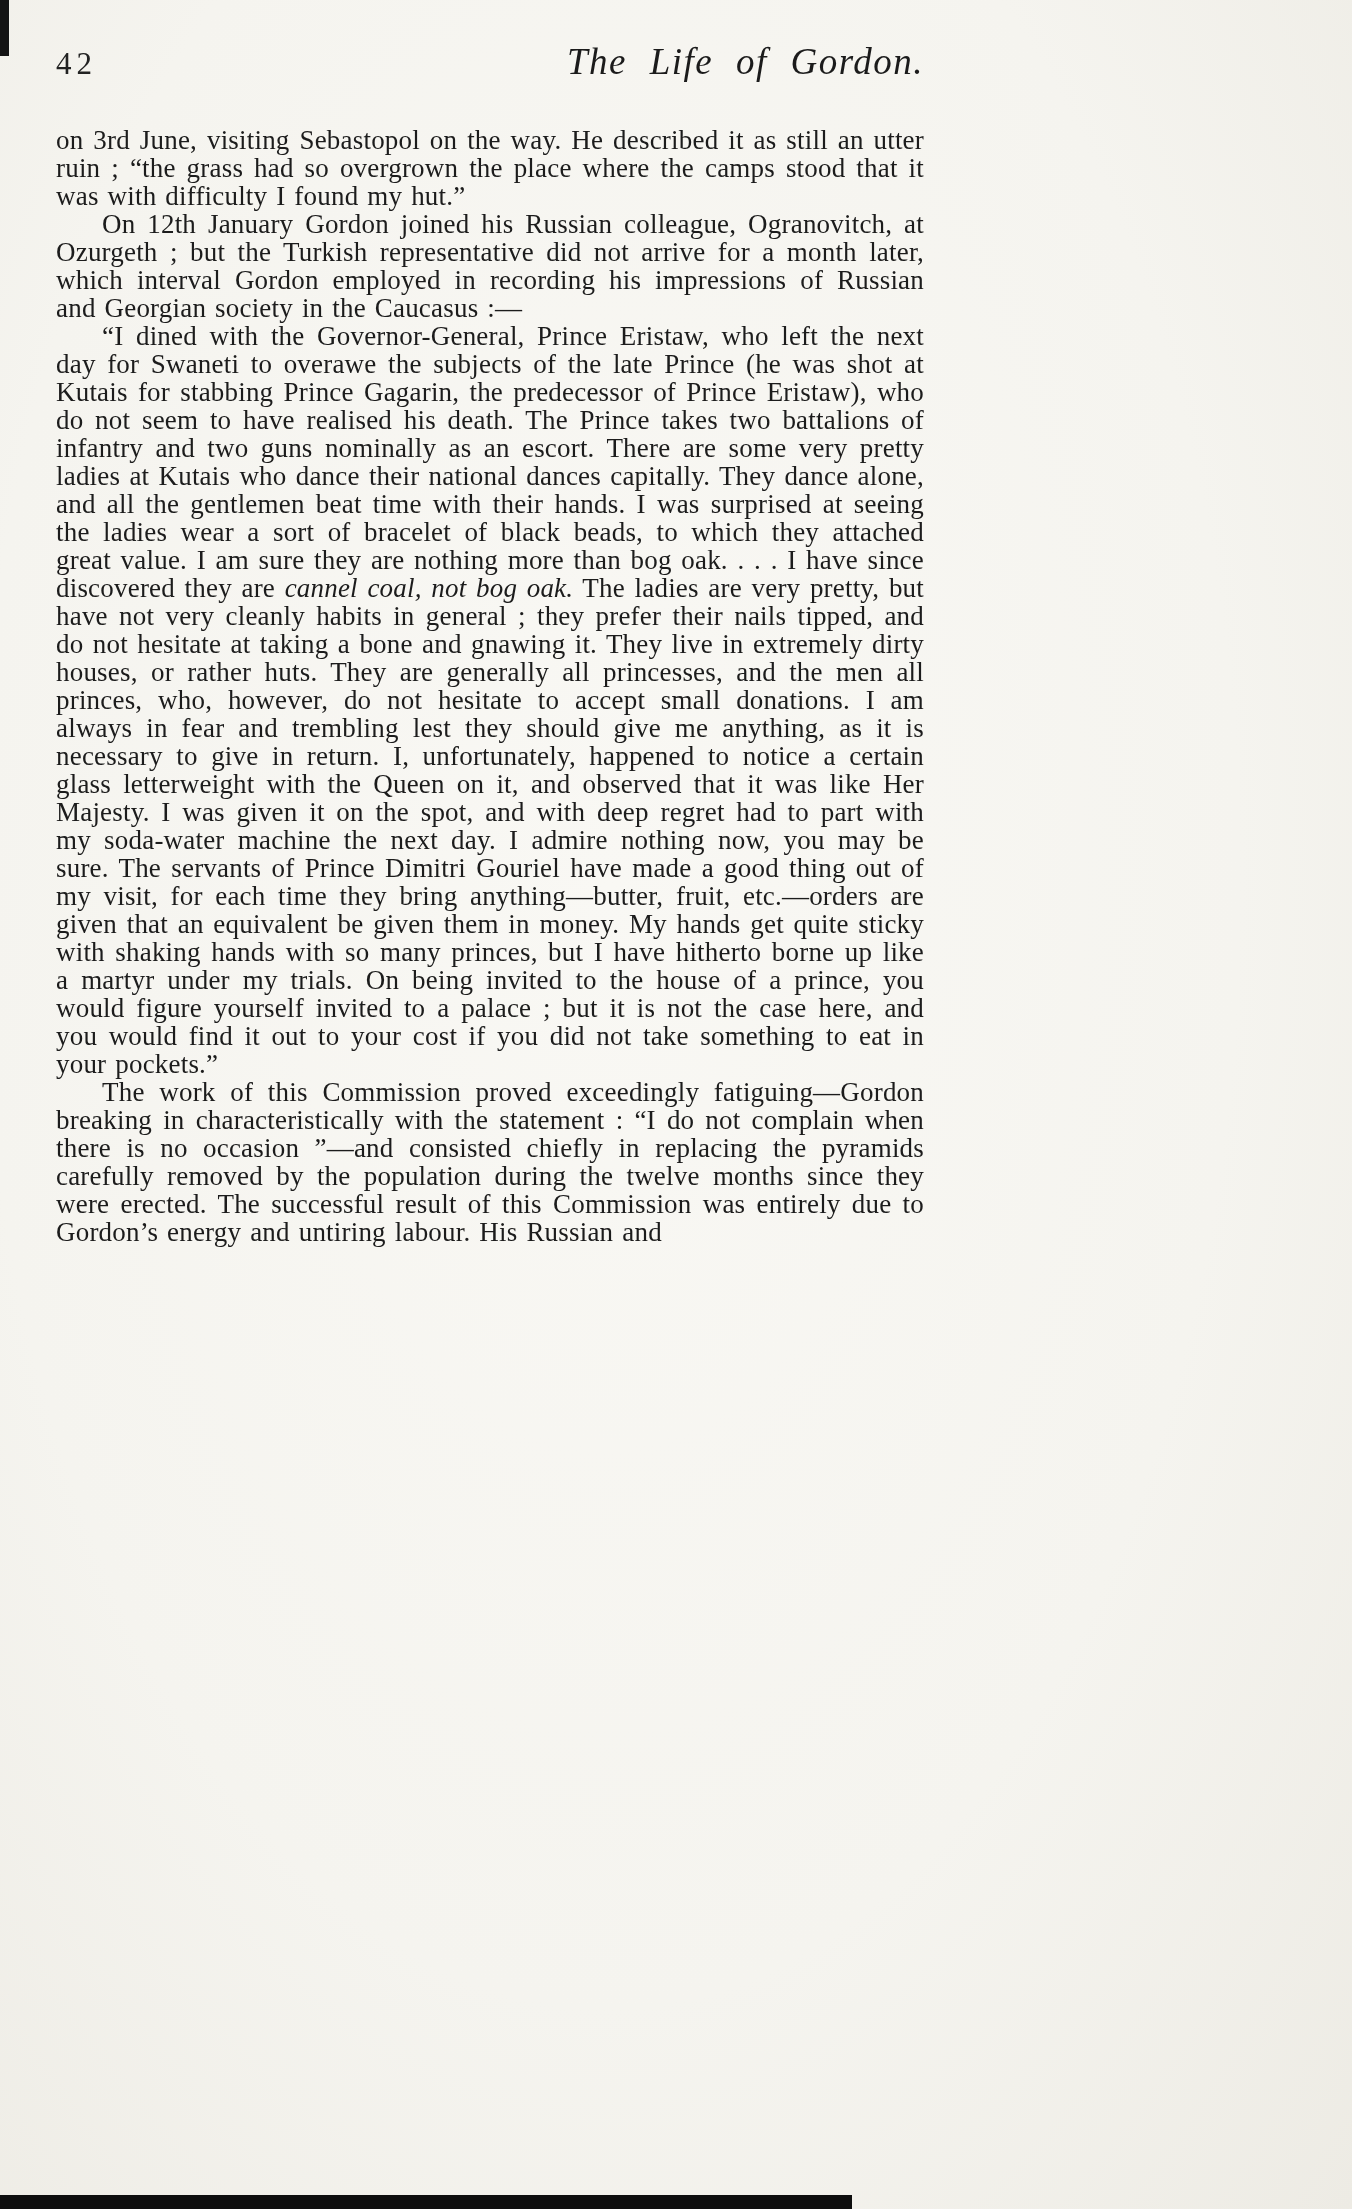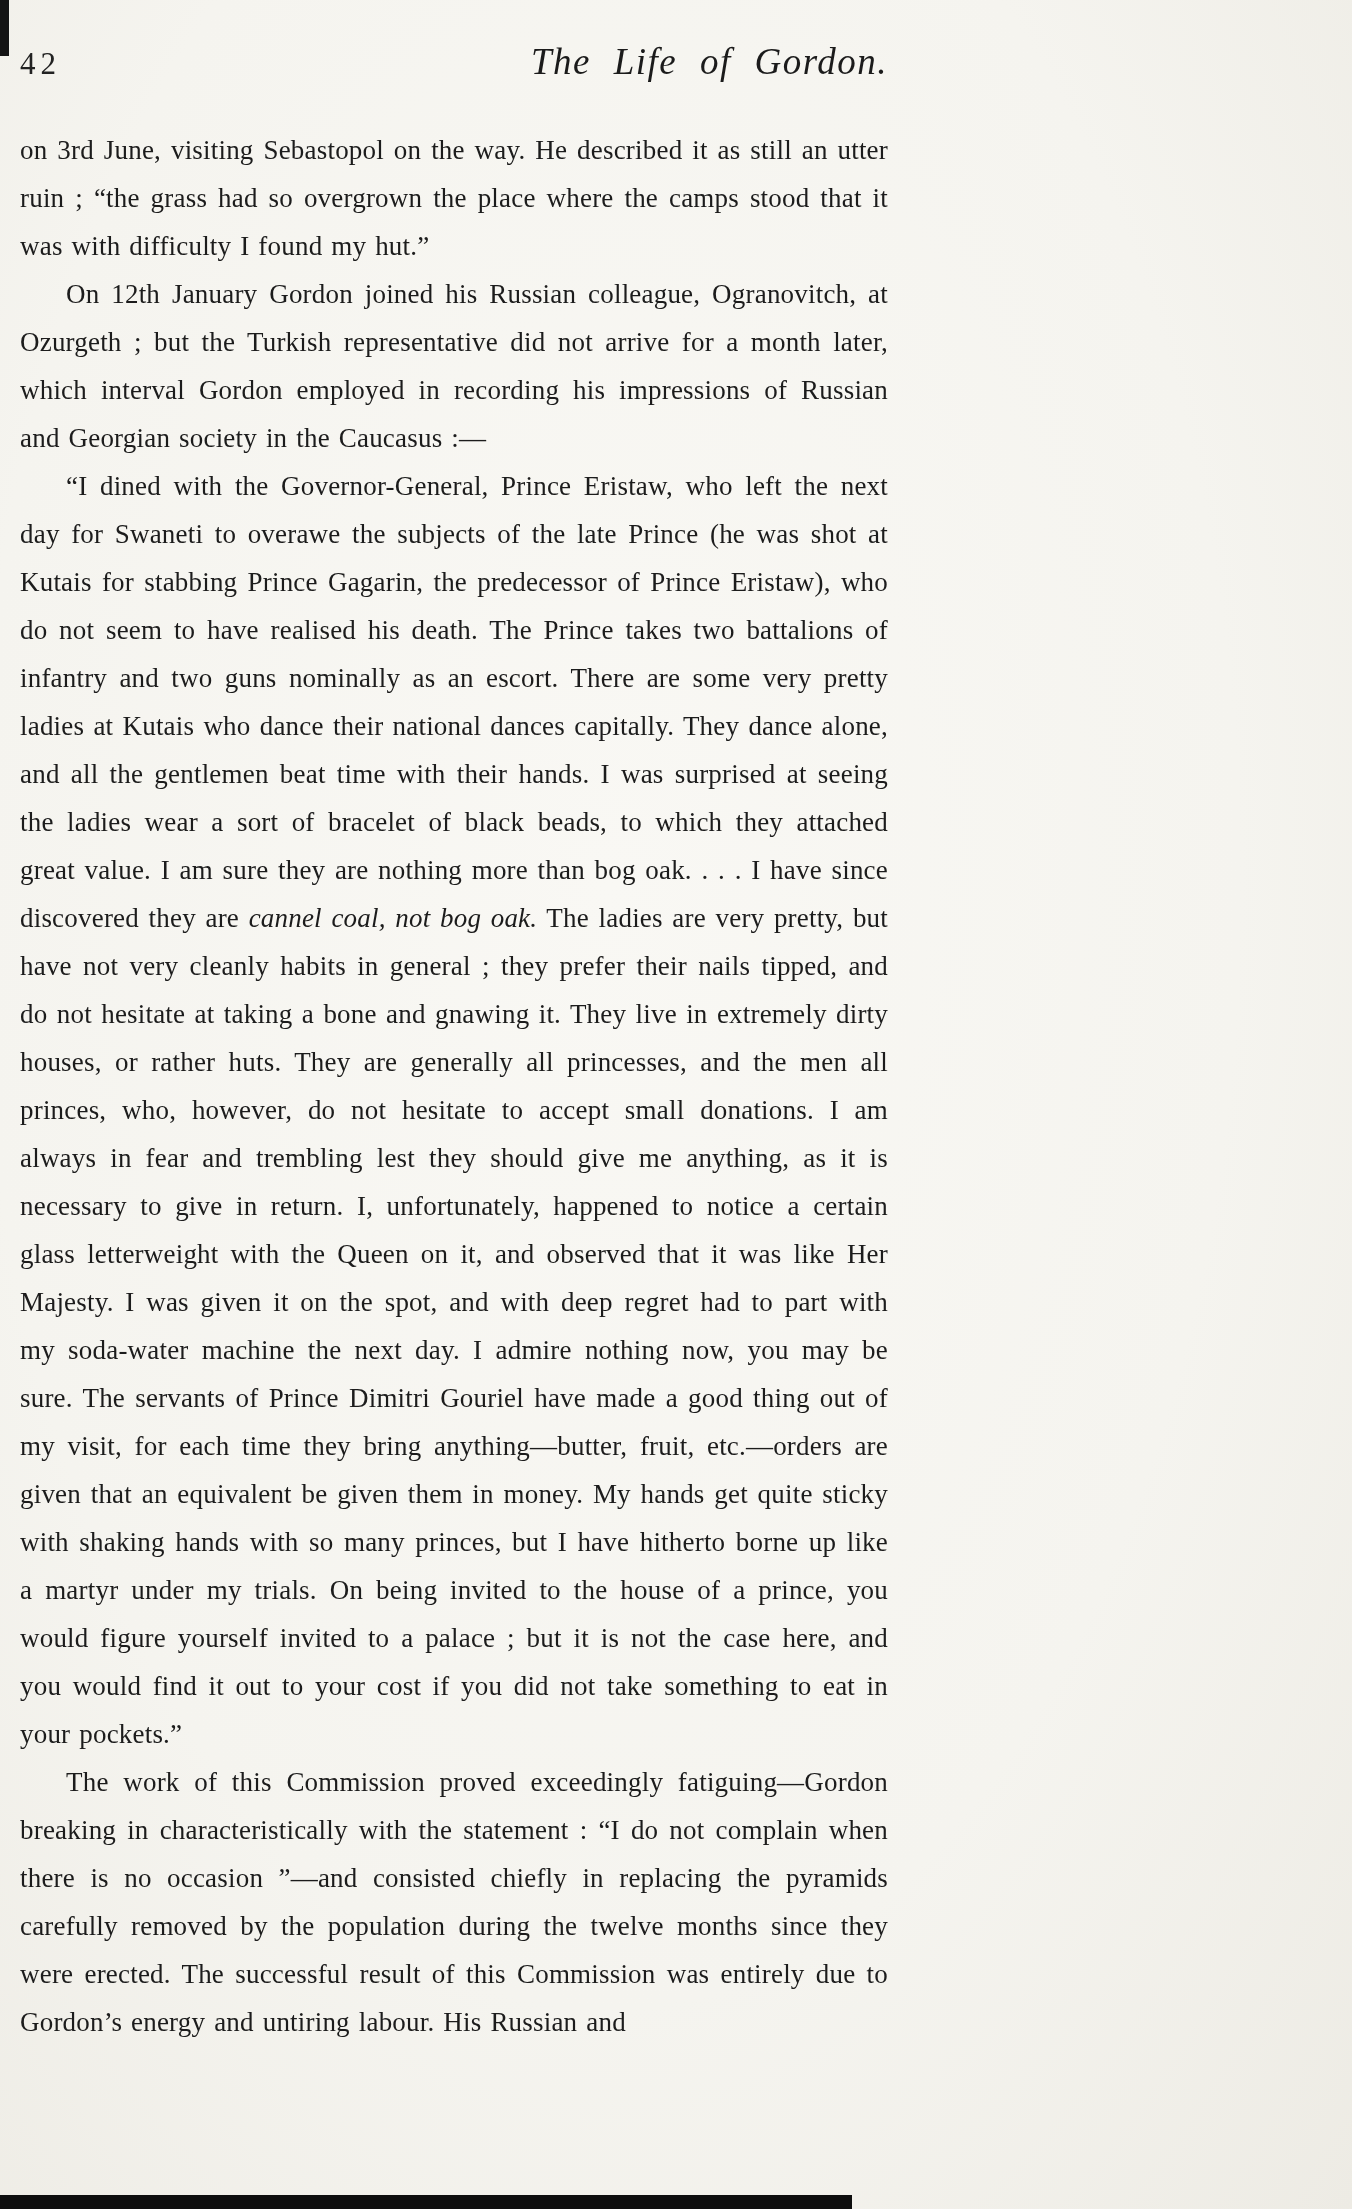--- a/index.html
+++ b/index.html
@@ -17,21 +17,21 @@
     position: relative;
     width: 1352px;
     height: 2209px;
     overflow: hidden;
     background: radial-gradient(ellipse at 45% 40%, #f9f8f4 0%, #f5f4ef 60%, #edebe4 100%);
     color: #1e1e1e;
   }
 
   .content-column {
     position: relative;
-    margin-left: 20px;
+    margin-left: 56px;
     width: 868px;
     padding-top: 40px;
   }
 
   .page-header {
     position: relative;
     height: 58px;
   }
 
   .page-number {
@@ -52,21 +52,21 @@
     word-spacing: 12px;
     color: #1b1b1b;
   }
 
   .page-body {
     margin-top: 28px;
   }
 
   .page-body p {
     font-size: 27px;
-    line-height: 48px;
+    line-height: 28px;
     text-align: justify;
     text-indent: 46px;
     word-spacing: 2px;
     letter-spacing: 0.2px;
     color: #1c1c1c;
   }
 
   .page-body p.no-indent {
     text-indent: 0;
   }

